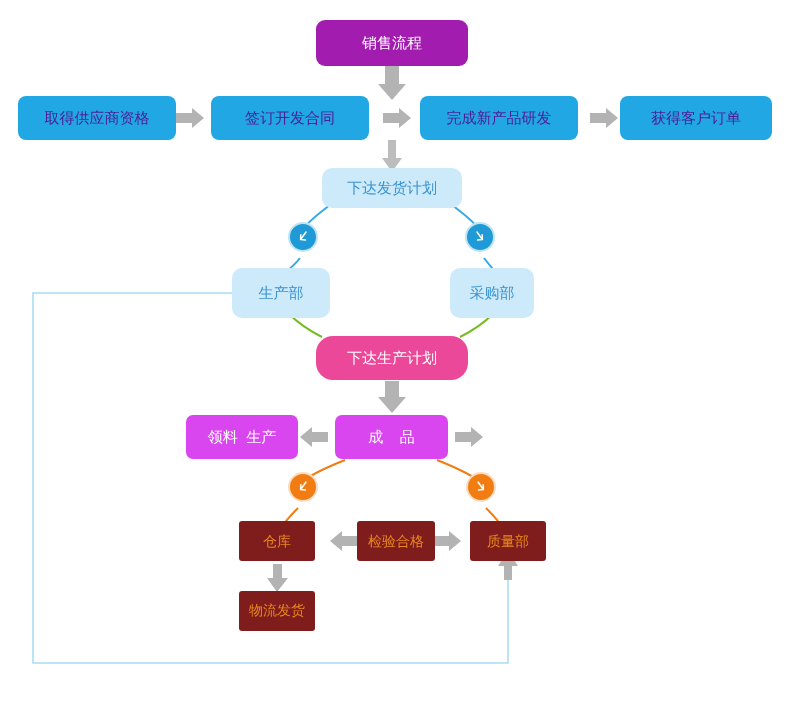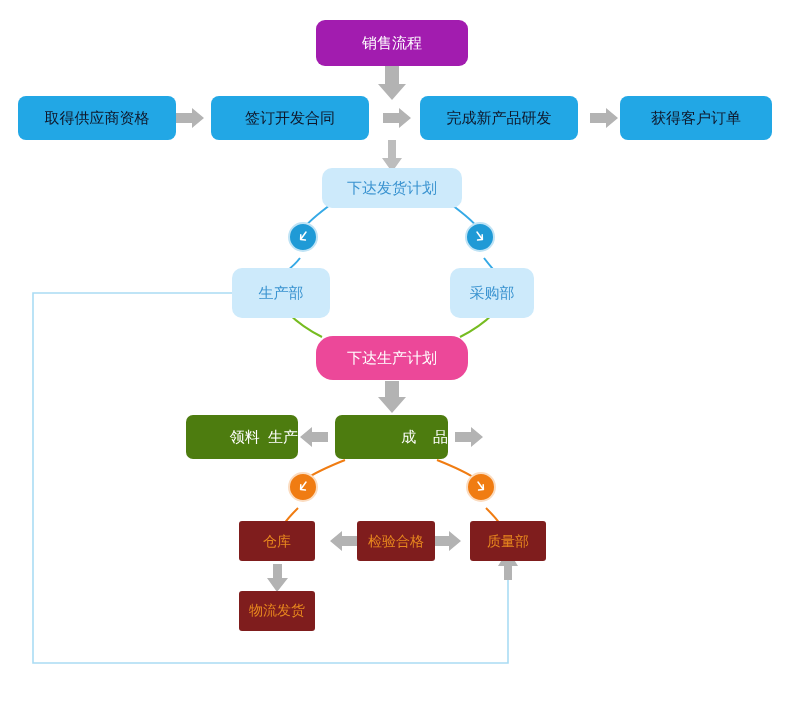--- a/index.html
+++ b/index.html
@@ -39,42 +39,41 @@
   }
   
   .n-red {
     background: #a21caf;
     color: #ffffff;
     font-size: 15px;
     border-radius: 9px;
   }
   .n-blue {
     background: #22a7e5;
-    color: #0f172a;
+    color: #4c1d95;
     font-size: 15px;
     border-radius: 8px;
   }
   .n-lightblue {
     background: #cdeafb;
     color: #3a93d0;
     font-size: 15px;
     border-radius: 10px;
   }
   .n-orange {
     background: #ec4899;
     color: #ffffff;
     font-size: 15px;
     border-radius: 17px;
   }
   .n-green {
-    background: #4d7c0f;
+    background: #d946ef;
     color: #ffffff;
     font-size: 15px;
     border-radius: 7px;
-    justify-content: flex-end;
   }
   .n-peach {
     background: #7f1d1d;
     color: #e8881e;
     font-size: 14px;
     border-radius: 3px;
   }
   
   .badge {
     position: absolute;

